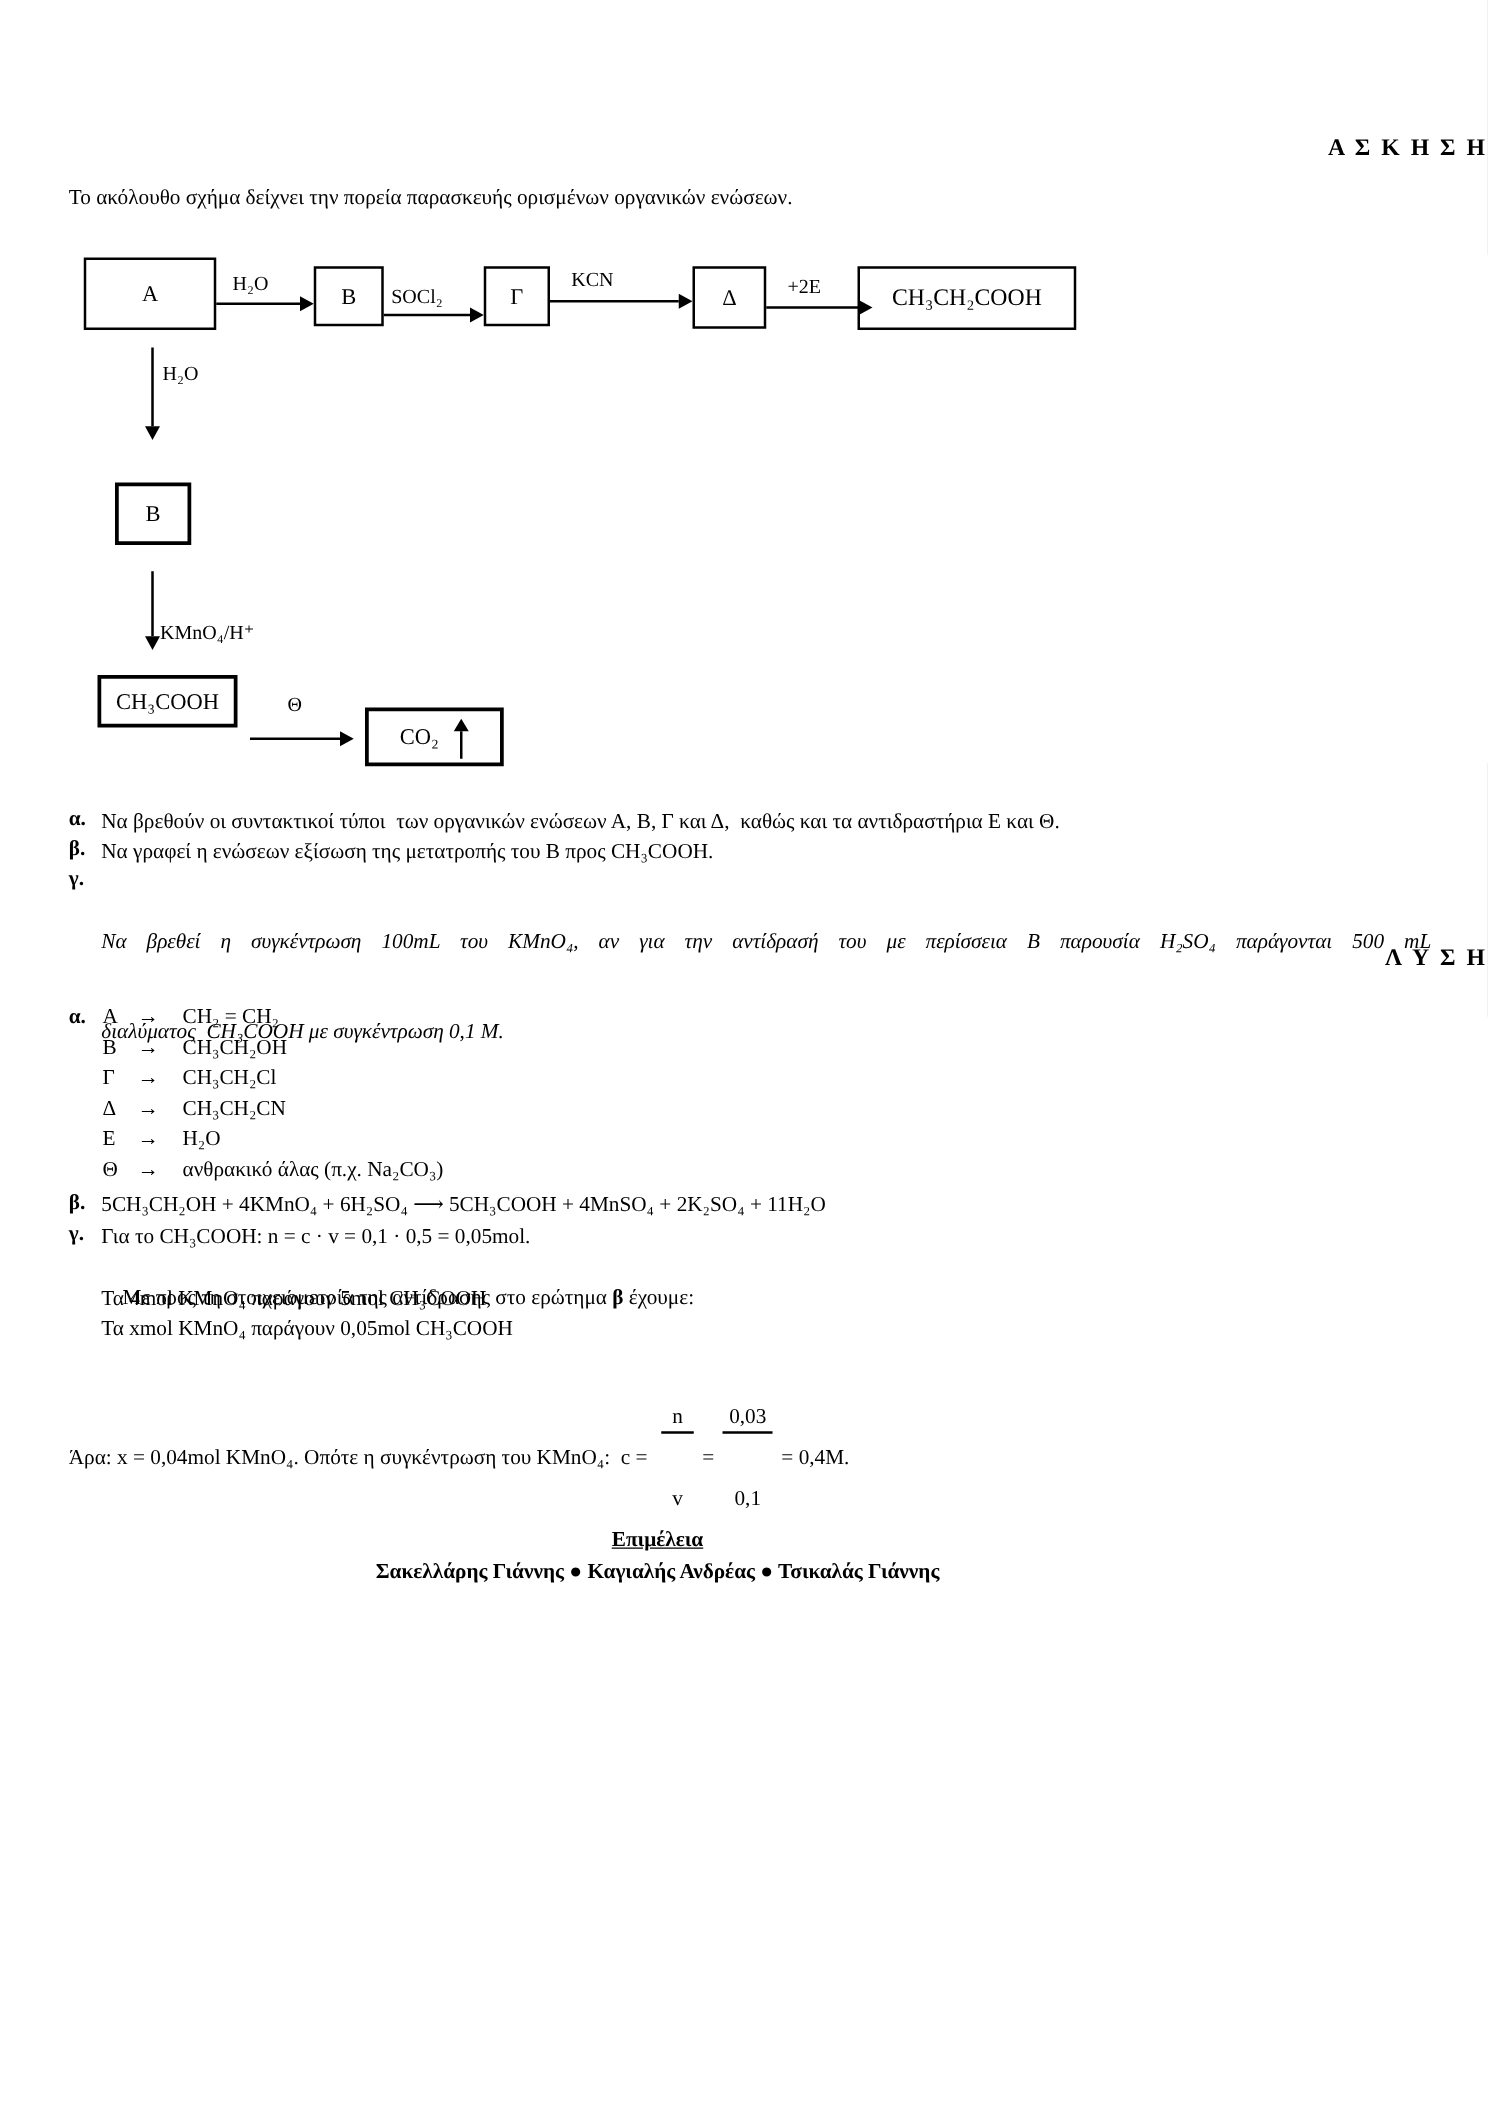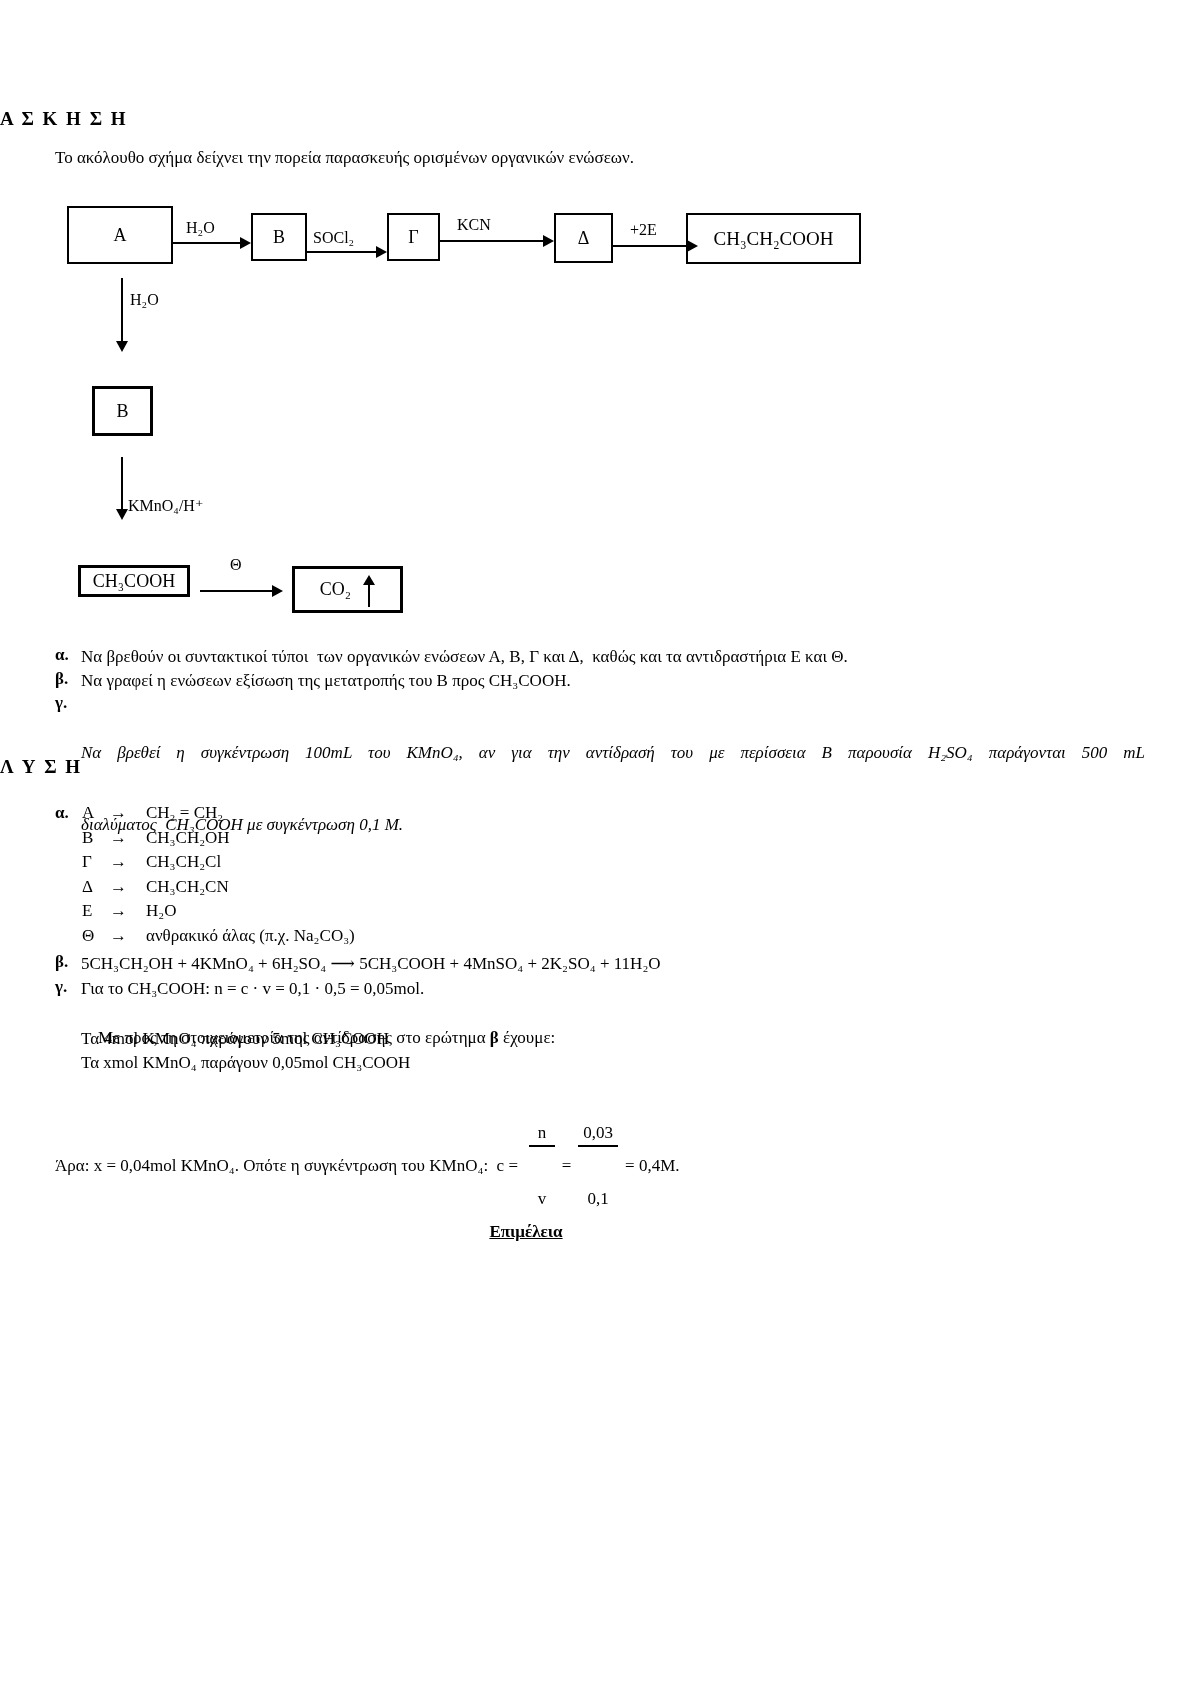--- a/index.html
+++ b/index.html
@@ -3,21 +3,21 @@
 <meta charset="utf-8">
 <style>
   html,body { margin:0; padding:0; background:#e8e8e8; }
   .page {
     position:relative; width:1190px; height:1683px; margin:0 auto;
     background:#ffffff; color:#000;
     font-family:"Liberation Serif","DejaVu Serif","DejaVu Sans",serif;
     font-size:17px;
   }
   .abs { position:absolute; }
-  .center { text-align:left; width:100%;font-family:Liberation Serif, serif; }
+  .center { text-align:right; width:100%;font-family:Liberation Serif, serif; }
   .bold { font-weight:bold; }
 
   .doc-title { top:108px; left:0; font-size:19px; font-weight:bold; letter-spacing:2px; }
   .intro { top:148px; left:55px; }
 
   
   .fbox {
     position:absolute; border:2px solid #000; box-sizing:border-box;
     display:flex; align-items:center; justify-content:center; font-size:18px;
     background:#fff;
@@ -99,21 +99,21 @@
     <div class="alabel" style="left:630px; top:221px;">+2E</div>
 
     <div class="varrow" style="left:121px; top:278px; height:63px;"></div>
     <div class="alabel" style="left:130px; top:291px;">H₂O</div>
 
     <div class="fbox thick" style="left:92px; top:386px; width:61px; height:50px;">B</div>
 
     <div class="varrow" style="left:121px; top:457px; height:52px;"></div>
     <div class="alabel" style="left:128px; top:464px;margin-top:32px;">KMnO₄/H⁺</div>
 
-    <div class="fbox thick" style="left:78px; top:565px; width:112px; height:32px;">CH₃COOH</div>
+    <div class="fbox thick" style="left:78px; top:540px; width:112px; height:42px;">CH₃COOH</div>
 
     <div class="harrow" style="left:200px; top:590px; width:72px;"></div>
     <div class="alabel" style="left:230px; top:556px;">Θ</div>
 
     <div class="fbox thick" style="left:292px; top:566px; width:111px; height:47px;">
       <span style="padding-right:24px;">CO₂</span>
       <span class="uparrow"></span>
     </div>
   </div>
 
@@ -197,14 +197,15 @@
     </span>
     <span>=</span>
     <span class="frac">
       <span class="fnum">0,03</span>
       <span class="fden">0,1</span>
     </span>
     <span>= 0,4M.</span>
   </div>
 
   <div class="abs credits credits-header">Επιμέλεια</div>
+  <div class="abs credits credits-names">Σακελλάρης Γιάννης ● Καγιαλής Ανδρέας ● Τσικαλάς Γιάννης</div>
 
 </div>
 
 </body></html>

